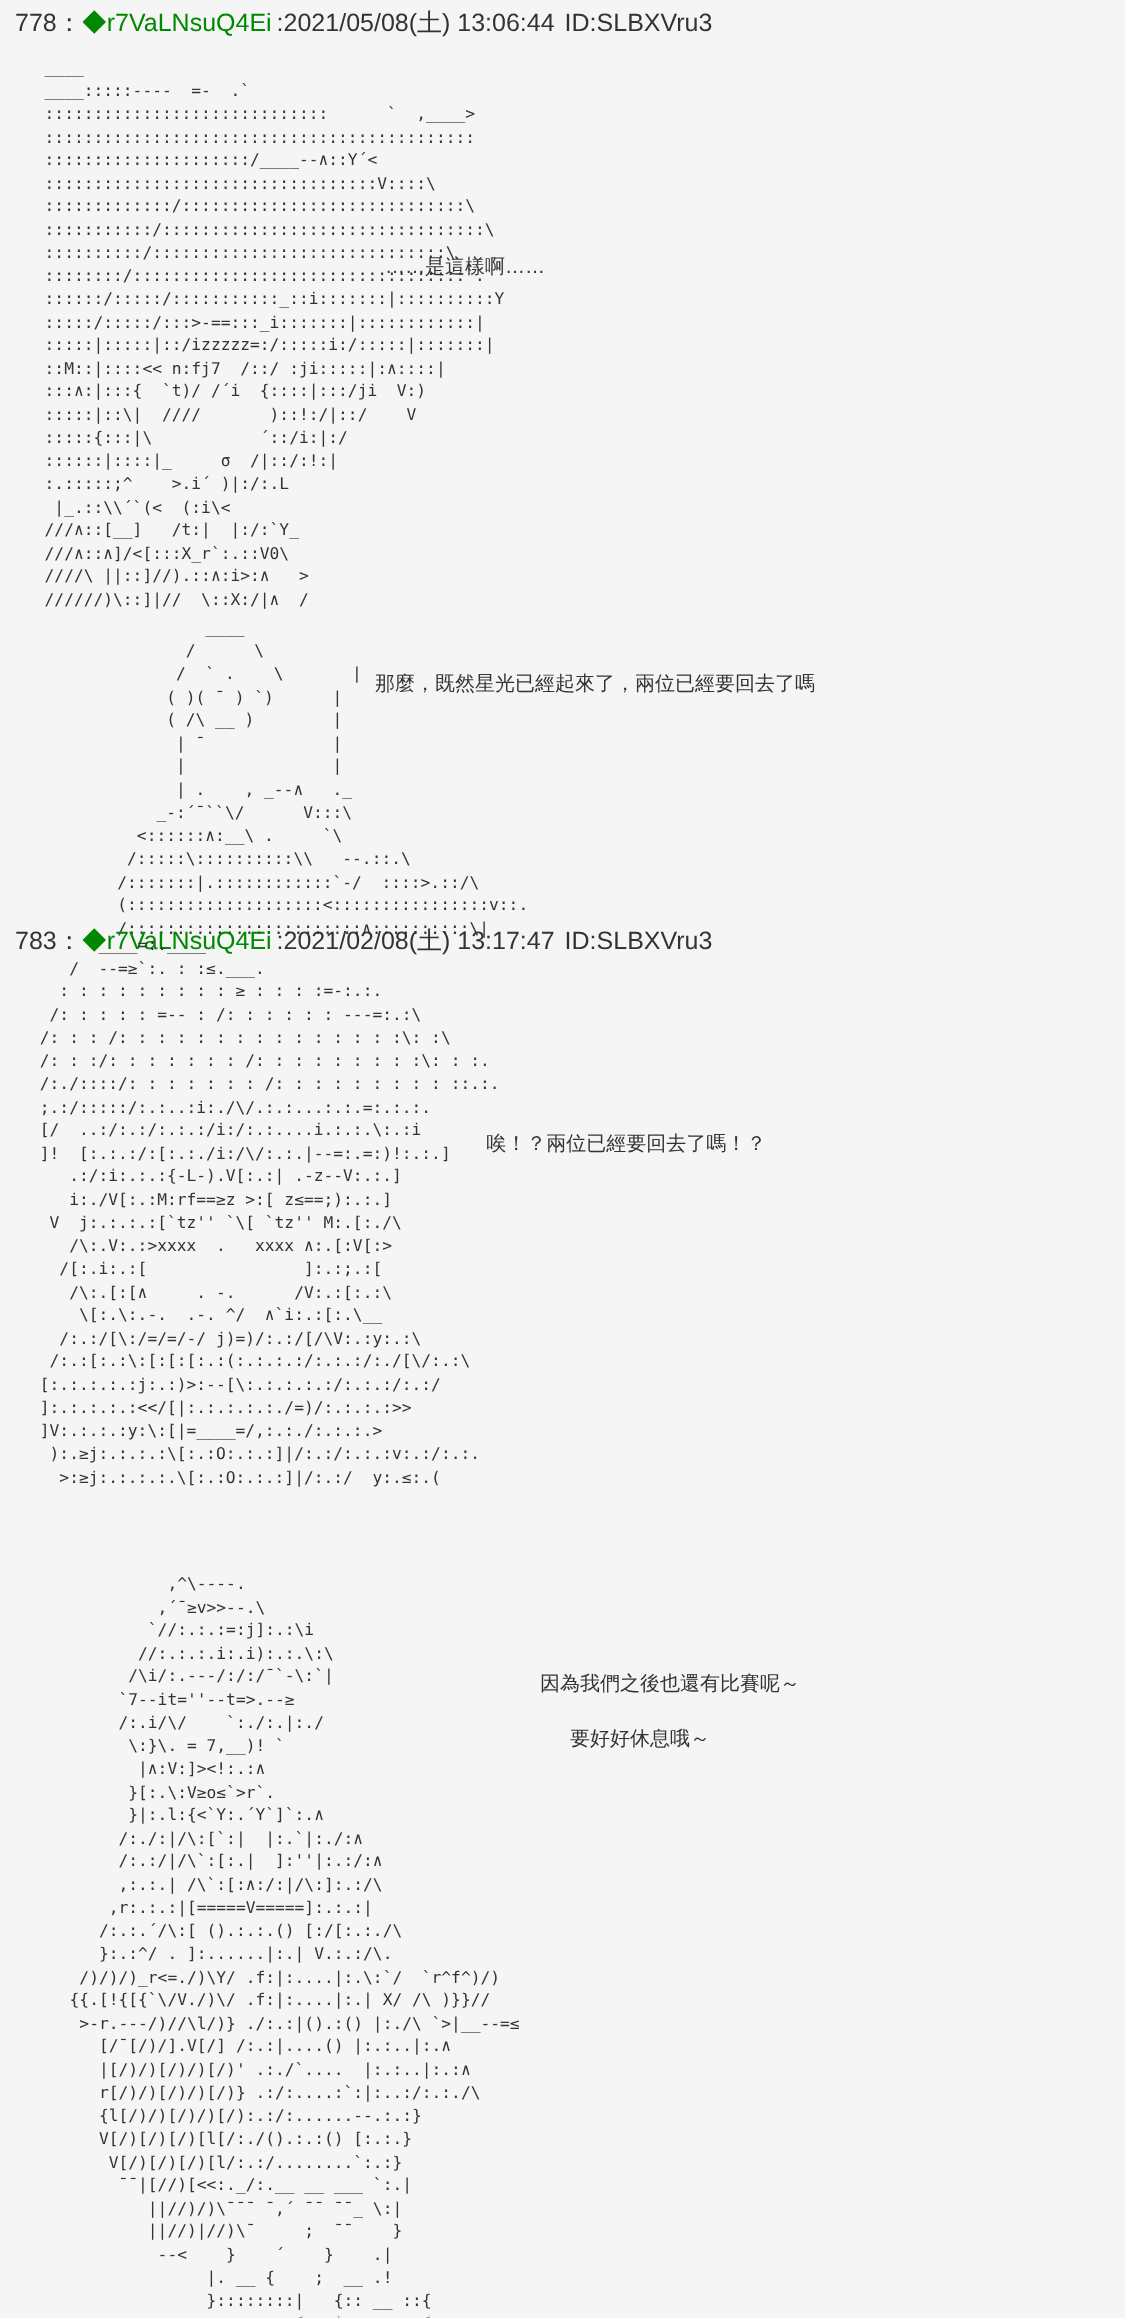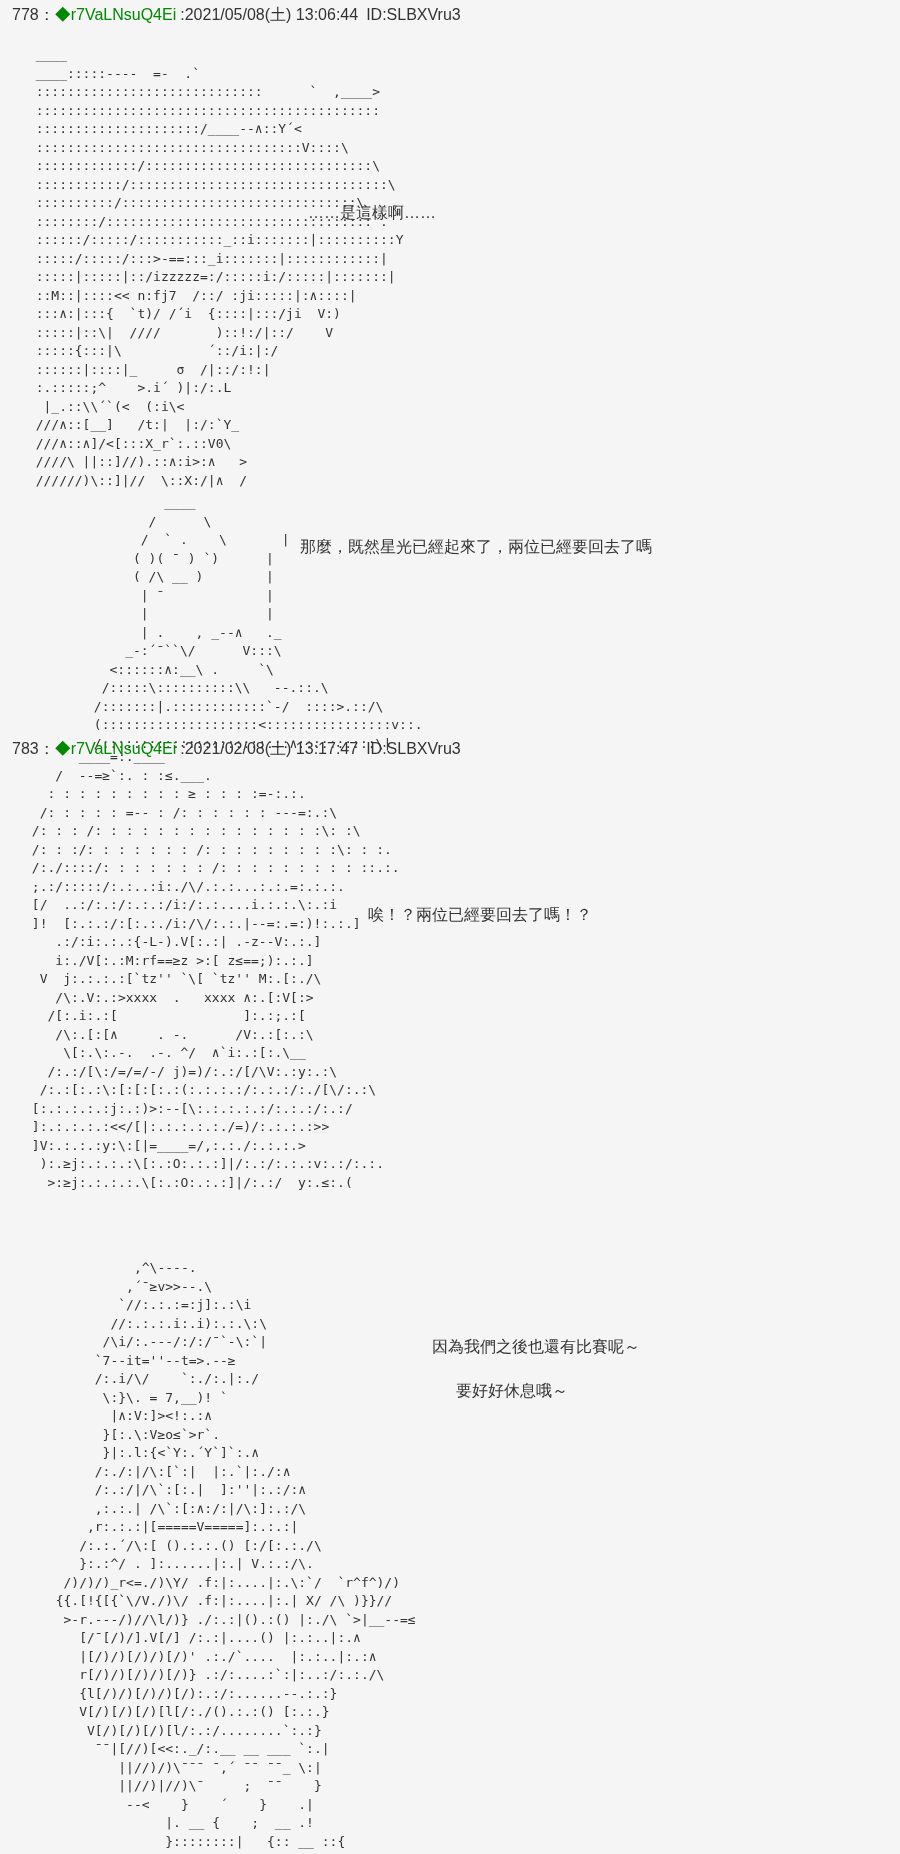--- a/index.html
+++ b/index.html
@@ -1,40 +1,40 @@
 <!DOCTYPE html>
 <html><head>
 <meta charset="utf-8">
 <style>
   html,body{margin:0;padding:0}
   body{
     width:900px;height:1854px;position:relative;overflow:hidden;
     background:#f5f5f5;color:#333;
     font-family:"Liberation Sans",sans-serif;
   }
-  .hdr{position:absolute;font-size:16px;white-space:nowrap;color:#333}
+  .hdr{position:absolute;font-size:20px;white-space:nowrap;color:#333}
   .hdr .pnum{color:#333}
   .hdr .pname{color:#008800}
   .hdr .pmeta{margin-left:4px}
   .hdr .pid{margin-left:8px}
   .hdr-1{left:12px;top:5px}
   .hdr-2{left:12px;top:739px}
   .aa{
     position:absolute;margin:16px;white-space:pre;
     font-family:"DejaVu Sans Mono",monospace;
     font-size:13px;line-height:18.5px;color:#333;
   }
   .aa-1{left:4px;top:30px}
   .aa-2{left:70px;top:478px}
   .aa-3{left:8px;top:732px}
   .aa-4{left:24px;top:1243px}
   .dlg{position:absolute;font-size:16px;white-space:nowrap;color:#333}
   .dlg-1{left:308px;top:203px}
   .dlg-2{left:300px;top:537px}
-  .dlg-3{left:368px;top:905px}
+  .dlg-3{left:389px;top:905px}
   .dlg-4{left:432px;top:1337px}
   .dlg-5{left:456px;top:1381px}
 </style>
 </head>
 <body>
 
 <div>
 
   <div class="hdr hdr-1">
     <span class="pnum">778</span><span class="psep">：</span><span class="pname">◆r7VaLNsuQ4Ei</span><span class="pmeta">:2021/05/08(土) 13:06:44</span><span class="pid">ID:SLBXVru3</span>

